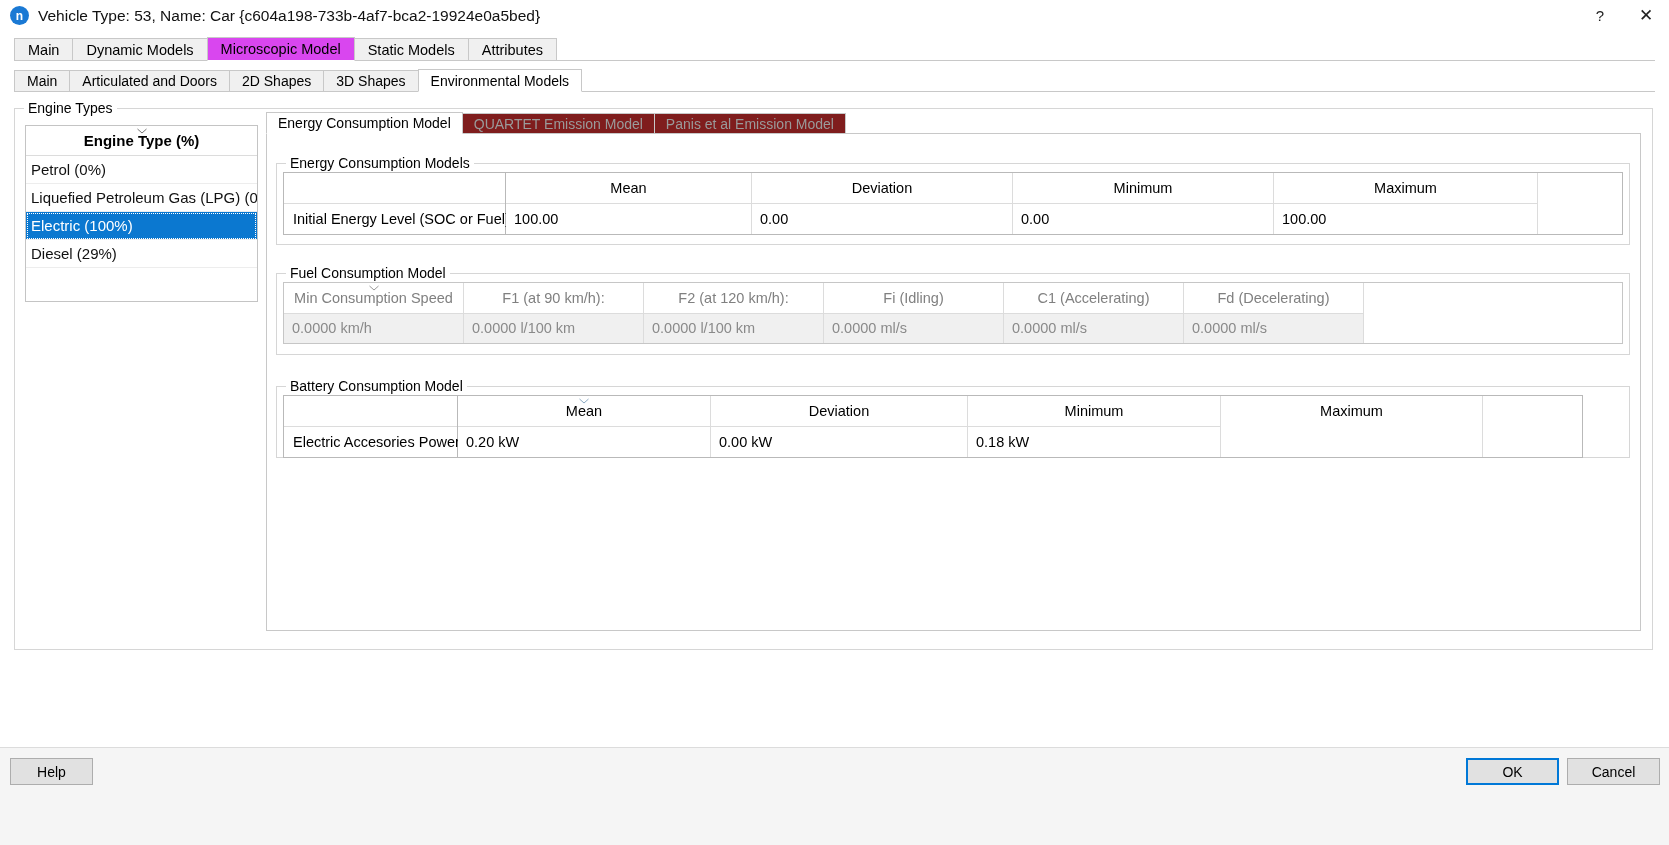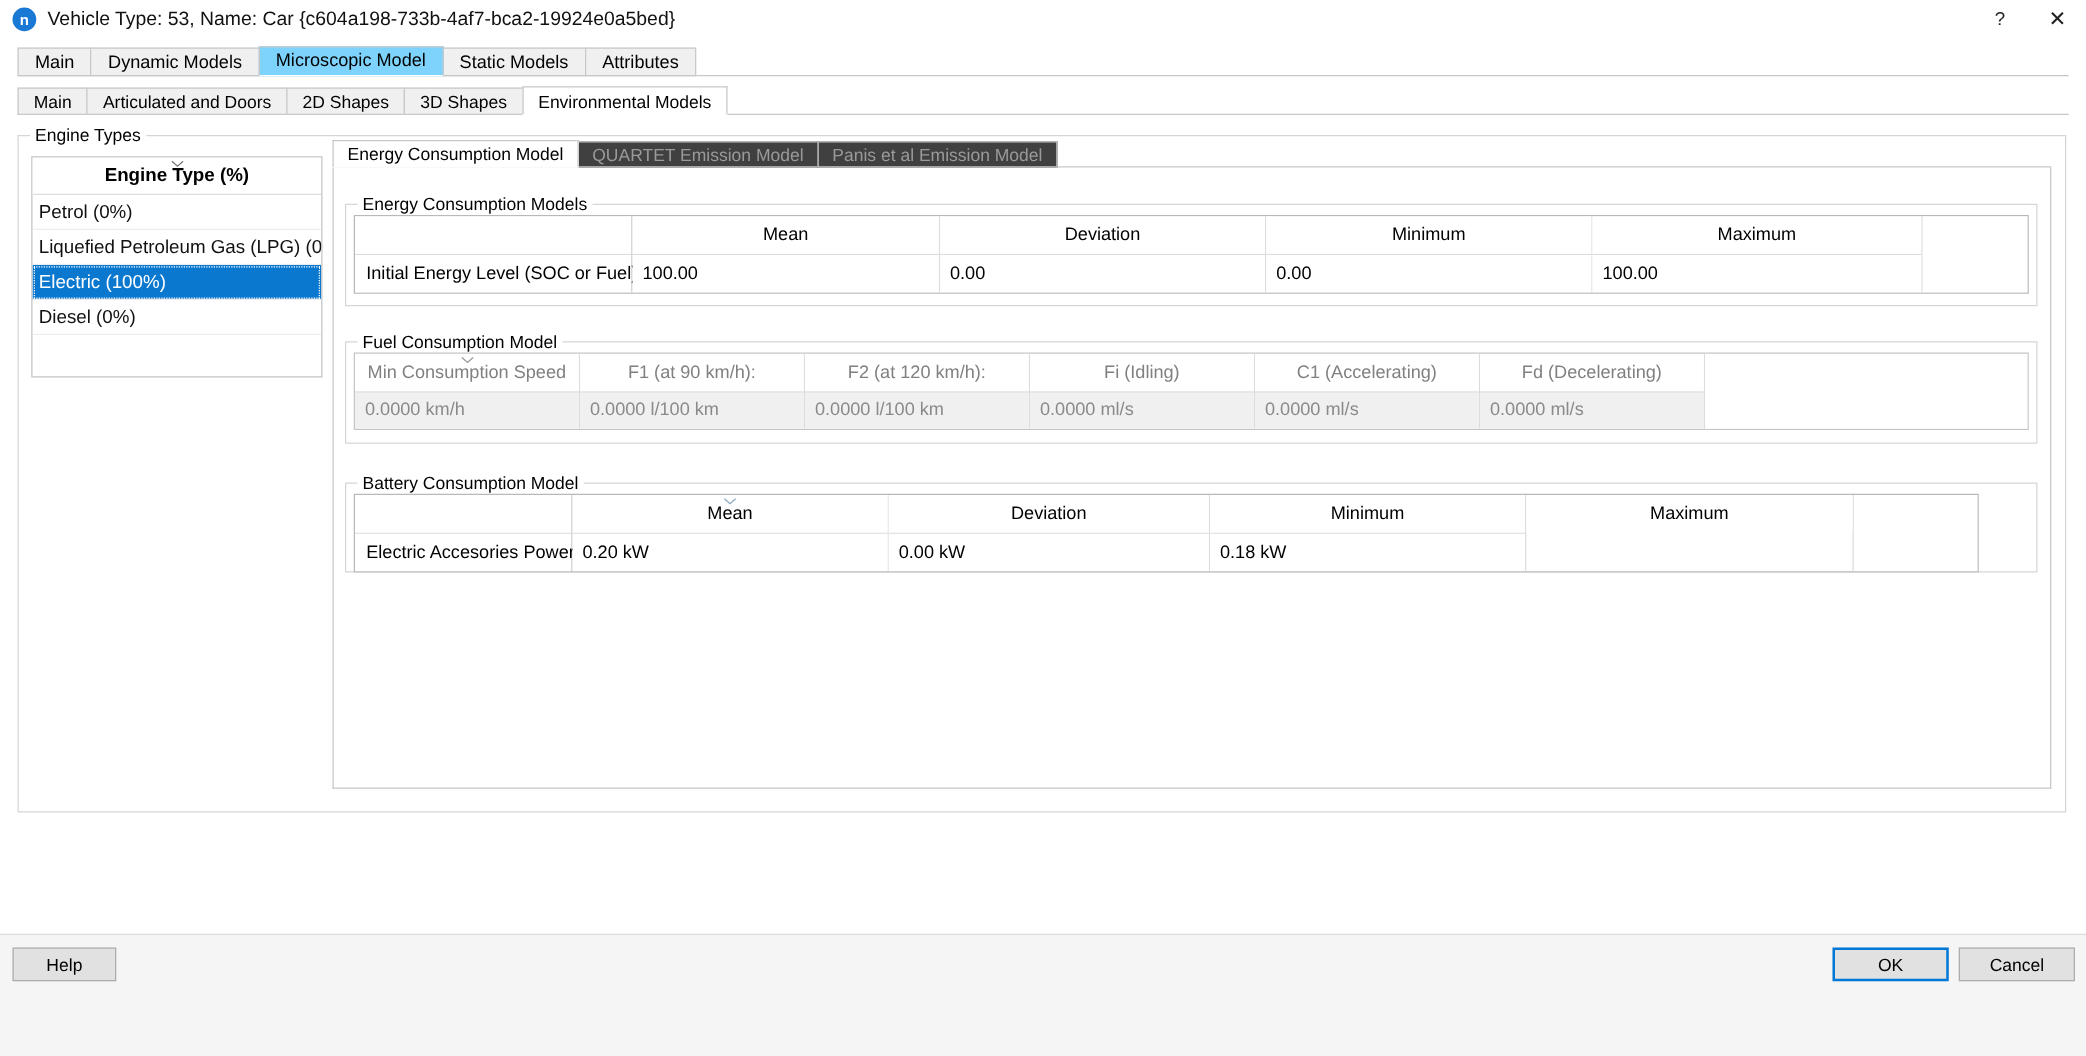--- a/index.html
+++ b/index.html
@@ -78,21 +78,21 @@
     font-size: 14.5px;
     color: #000;
     background: #f0f0f0;
     border: 1px solid #c8c8c8;
     border-bottom: 1px solid #c8c8c8;
     margin-right: -1px;
     white-space: nowrap;
     z-index: 1;
   }
   .otab.active {
-    background: #7dd3fc;
+    background: #d946ef;
     border-bottom-color: #ffffff;
     height: 24px;
     z-index: 3;
   }
 
   
   .tabstrip-inner {
     position: relative;
     height: 23px;
     margin: 8px 0 0 14px;
@@ -208,21 +208,21 @@
     height: 22px;
     display: flex; align-items: flex-end;
   }
   .ctab {
     position: relative;
     height: 21px;
     padding: 0 11px;
     display: flex; align-items: center;
     font-size: 14px;
     color: #000;
-    background: #404040;
+    background: #7f1d1d;
     border: 1px solid #c8c8c8;
     margin-right: -1px;
     white-space: nowrap;
     z-index: 1;
   }
   .ctab.active {
     background: #ffffff;
     border-bottom-color: #ffffff;
     height: 22px;
     z-index: 3;
@@ -421,21 +421,21 @@
         <span class="sort-chev">
           <svg width="11" height="6" viewBox="0 0 11 6">
               <path d="M1 1 L5.5 5 L10 1" fill="none" stroke="#777" stroke-width="1"></path>
             </svg>
         </span>
         <span>Engine Type (%)</span>
       </div>
       <div class="engine-row">Petrol (0%)</div>
       <div class="engine-row">Liquefied Petroleum Gas (LPG) (0%)</div>
       <div class="engine-row selected">Electric (100%)</div>
-      <div class="engine-row">Diesel (0%)</div>
+      <div class="engine-row">Diesel (29%)</div>
       <div class="engine-row blank"></div>
     </div>
 
     <div class="right-card">
       <div class="tabstrip-card">
         <div class="ctab active">Energy Consumption Model</div>
         <div class="ctab disabled">QUARTET Emission Model</div>
         <div class="ctab disabled">Panis et al Emission Model</div>
       </div>
 

